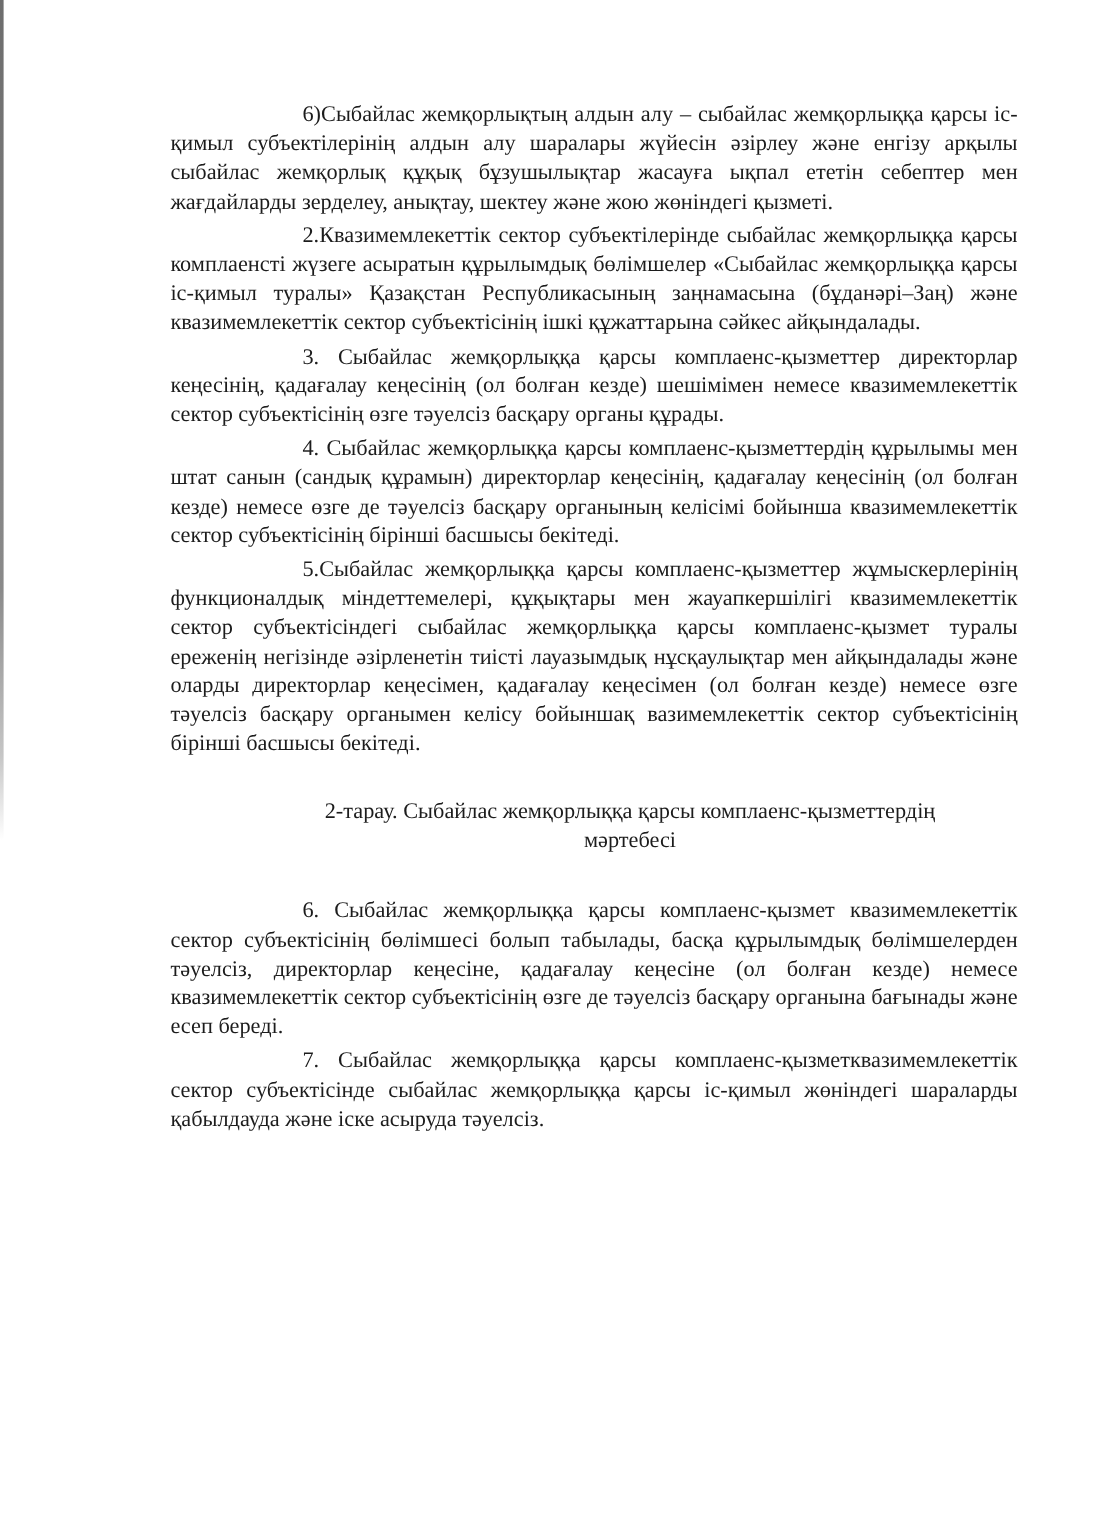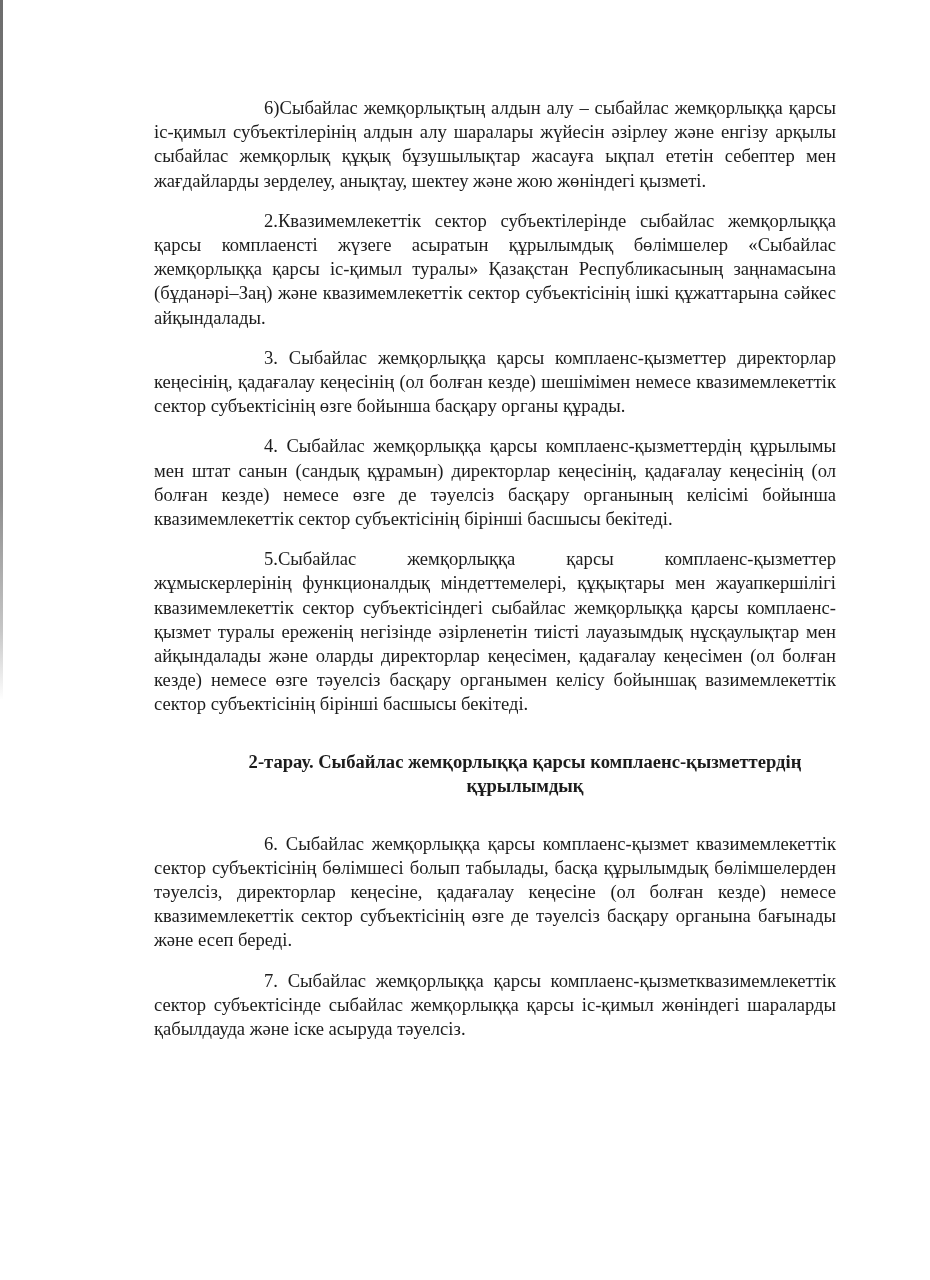--- a/index.html
+++ b/index.html
@@ -25,63 +25,63 @@
       position: absolute;
       left: 138px;
       top: 80px;
       width: 714px;
       font-family: "Liberation Serif", "DejaVu Serif", serif;
       font-size: 18.6px;
       line-height: 24.2px;
       color: #1c1c1c;
     }
     .para {
-      margin: 16px;
+      margin: 4px;
       text-align: justify;
       text-indent: 55px;
       hyphens: none;
       font-family: Liberation Serif, serif;
     }
     .para .num {
       display: inline-block;
     }
     .para.wide-num .num {
       min-width: 50px;
     }
     .heading {
       margin: 33px 0 34px 0;
       text-align: center;
-      font-weight: bold;
+      font-weight: normal;
       font-size: 18.6px;
       line-height: 24px;
       padding-left: 60px;
     }
     .heading span { display: block; }
   </style>
 </head>
 <body>
 
 <div class="scan-edge"></div>
 
 <div class="page">
 
   <p class="para wide-num"><span class="num">6)</span><span>Сыбайлас жемқорлықтың алдын алу – сыбайлас жемқорлыққа қарсы іс-қимыл субъектілерінің алдын алу шаралары жүйесін әзірлеу және енгізу арқылы сыбайлас жемқорлық құқық бұзушылықтар жасауға ықпал ететін себептер мен жағдайларды зерделеу, анықтау, шектеу және жою жөніндегі қызметі.</span></p>
 
   <p class="para wide-num"><span class="num">2.</span><span>Квазимемлекеттік сектор субъектілерінде сыбайлас жемқорлыққа қарсы комплаенсті жүзеге асыратын құрылымдық бөлімшелер «Сыбайлас жемқорлыққа қарсы іс-қимыл туралы» Қазақстан Республикасының заңнамасына (бұданәрі–Заң) және квазимемлекеттік сектор субъектісінің ішкі құжаттарына сәйкес айқындалады.</span></p>
 
-  <p class="para"><span class="num">3.</span> <span>Сыбайлас жемқорлыққа қарсы комплаенс-қызметтер директорлар кеңесінің, қадағалау кеңесінің (ол болған кезде) шешімімен немесе квазимемлекеттік сектор субъектісінің өзге бойынша басқару органы құрады.</span></p>
+  <p class="para"><span class="num">3.</span> <span>Сыбайлас жемқорлыққа қарсы комплаенс-қызметтер директорлар кеңесінің, қадағалау кеңесінің (ол болған кезде) шешімімен немесе квазимемлекеттік сектор субъектісінің өзге тәуелсіз басқару органы құрады.</span></p>
 
   <p class="para"><span class="num">4.</span> <span>Сыбайлас жемқорлыққа қарсы комплаенс-қызметтердің құрылымы мен штат санын (сандық құрамын) директорлар кеңесінің, қадағалау кеңесінің (ол болған кезде) немесе өзге де тәуелсіз басқару органының келісімі бойынша квазимемлекеттік сектор субъектісінің бірінші басшысы бекітеді.</span></p>
 
   <p class="para wide-num"><span class="num">5.</span><span>Сыбайлас жемқорлыққа қарсы комплаенс-қызметтер жұмыскерлерінің функционалдық міндеттемелері, құқықтары мен жауапкершілігі квазимемлекеттік сектор субъектісіндегі сыбайлас жемқорлыққа қарсы комплаенс-қызмет туралы ереженің негізінде әзірленетін тиісті лауазымдық нұсқаулықтар мен айқындалады және оларды директорлар кеңесімен, қадағалау кеңесімен (ол болған кезде) немесе өзге тәуелсіз басқару органымен келісу бойыншақ вазимемлекеттік сектор субъектісінің бірінші басшысы бекітеді.</span></p>
 
 
   <h2 class="heading">
     <span>2-тарау. Сыбайлас жемқорлыққа қарсы комплаенс-қызметтердің</span>
-    <span>құрылымдық</span>
+    <span>мәртебесі</span>
   </h2>
 
   <p class="para"><span class="num">6.</span> <span>Сыбайлас жемқорлыққа қарсы комплаенс-қызмет квазимемлекеттік сектор субъектісінің бөлімшесі болып табылады, басқа құрылымдық бөлімшелерден тәуелсіз, директорлар кеңесіне, қадағалау кеңесіне (ол болған кезде) немесе квазимемлекеттік сектор субъектісінің өзге де тәуелсіз басқару органына бағынады және есеп береді.</span></p>
 
   <p class="para"><span class="num">7.</span> <span>Сыбайлас жемқорлыққа қарсы комплаенс-қызметквазимемлекеттік сектор субъектісінде сыбайлас жемқорлыққа қарсы іс-қимыл жөніндегі шараларды қабылдауда және іске асыруда тәуелсіз.</span></p>
 
 
 </div>
 
 </body></html>

